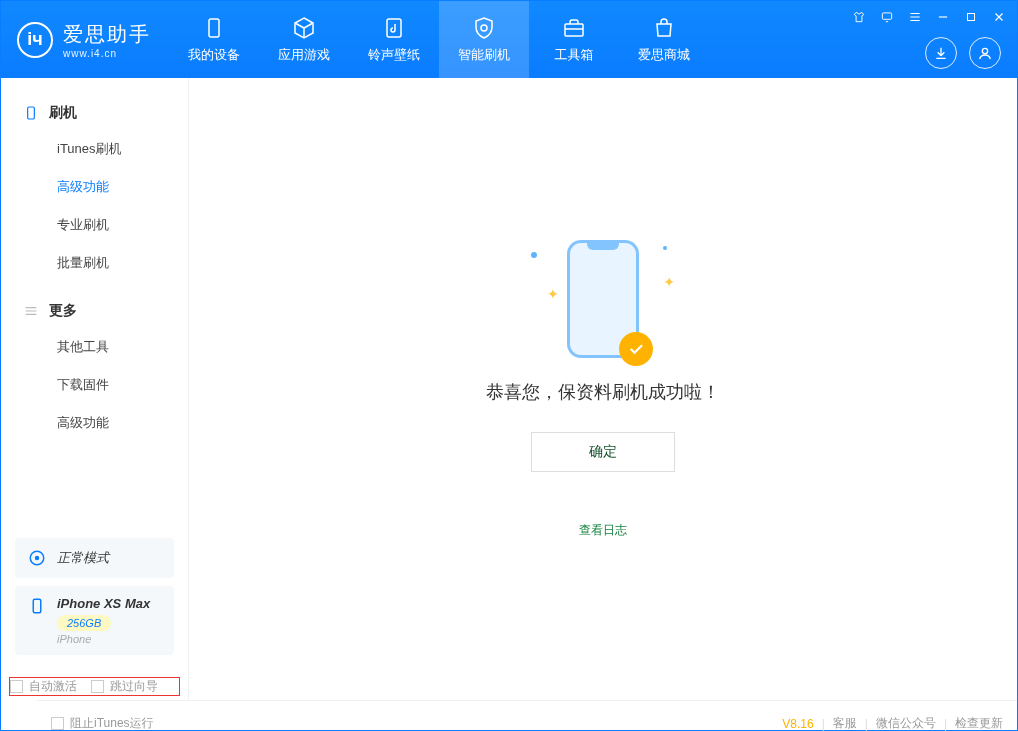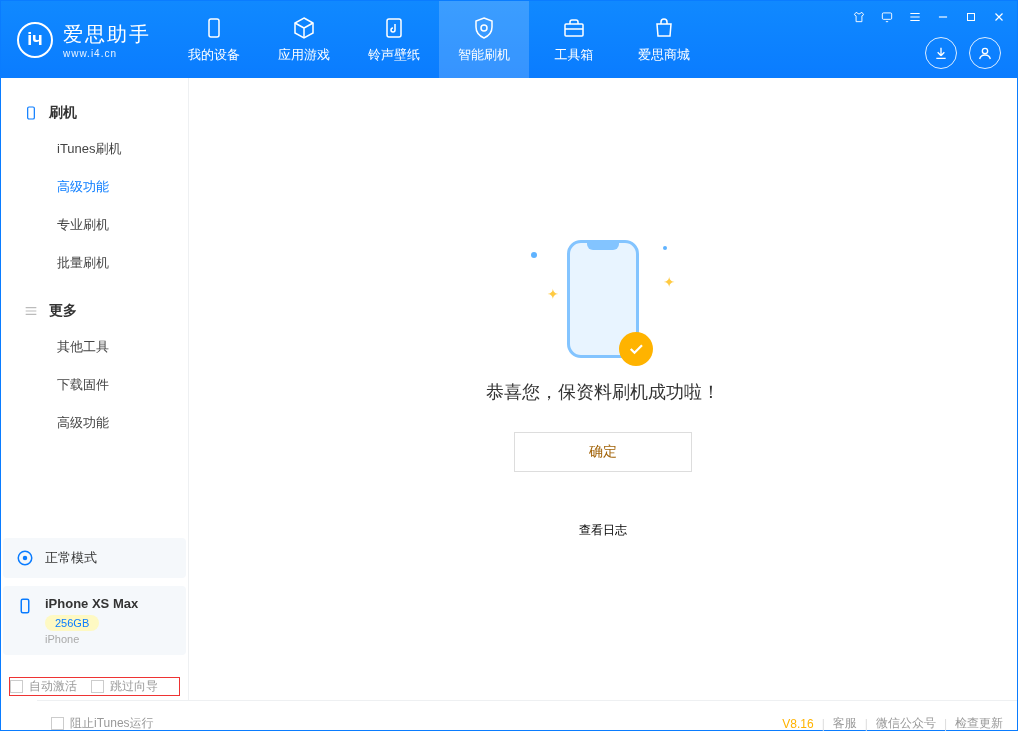--- a/index.html
+++ b/index.html
@@ -22,21 +22,21 @@
 .round-btn { width: 32px; height: 32px; border: 1.5px solid rgba(255,255,255,.85); border-radius: 50%; display: flex; align-items: center; justify-content: center; cursor: pointer; color: #fff; }
 
 
 .body { flex: 1; display: flex; min-height: 0; }
 .sidebar { width: 188px; border-right: 1px solid #eef0f2; display: flex; flex-direction: column; }
 .side-scroll { flex: 1; padding: 18px 0 8px; }
 .side-head { display: flex; align-items: center; gap: 10px; padding: 8px 22px; color: #333; font-weight: 600; font-size: 14px; }
 .side-item { padding: 10px 22px 10px 56px; font-size: 13px; color: #444; cursor: pointer; }
 .side-item.active { color: #0a7cff; position: relative; }
 
-.device-panel { padding: 0 2px 10px; }
+.device-panel { padding: 0 14px 10px; font-style: italic; }
 .d-card { background: #f5f8fb; border-radius: 4px; padding: 10px 12px; margin-bottom: 8px; display: flex; align-items: center; gap: 10px; font-size: 13px; color: #333; }
 .d-icon { width: 20px; height: 20px; display: flex; align-items: center; justify-content: center; color: #0a7cff; }
 .badge { display: inline-block; background: #fef9c3; color: #0a7cff; font-size: 11px; padding: 2px 10px; border-radius: 12px; margin-top: 4px; }
 .d-sub { font-size: 11px; color: #aaa; margin-top: 2px; }
 
 .highlight-box { border: 1.5px solid #e33; margin: 4px 8px; display: flex; gap: 14px; align-items: flex-end; }
 .chk { display: flex; align-items: center; gap: 6px; font-size: 12px; color: #999; cursor: pointer; }
 .chkbox { width: 13px; height: 13px; border: 1px solid #ccc; background: #fff; }
 
 
@@ -46,22 +46,22 @@
 .phone-notch { position: absolute; top: -3px; left: 50%; transform: translateX(-50%); width: 32px; height: 10px; background: #83c4ff; border-radius: 0 0 6px 6px; }
 .check-badge { position: absolute; right: -14px; bottom: -8px; width: 34px; height: 34px; background: #ffb300; border-radius: 50%; display: flex; align-items: center; justify-content: center; color: #fff; }
 .sparkle { position: absolute; width: 6px; height: 6px; background: #5fb3ff; border-radius: 50%; }
 .sparkle.s1 { left: -36px; top: 12px; }
 .sparkle.s2 { right: -28px; top: 6px; width: 4px; height: 4px; }
 .cross { position: absolute; color: #ffca42; font-size: 14px; }
 .cross.c1 { left: -20px; top: 46px; }
 .cross.c2 { right: -36px; top: 34px; }
 
 .msg { font-size: 18px; color: #333; margin-bottom: 28px; }
-.ok-btn { width: 178px; height: 40px; border: 1px solid #ddd; background: #fff; font-size: 14px; color: #a16207; cursor: pointer; margin-bottom: 18px; }
-.log-link { font-size: 12px; color: #000000; cursor: pointer; margin-top: 32px; }
+.ok-btn { width: 144px; height: 40px; border: 1px solid #ddd; background: #fff; font-size: 14px; color: #14532d; cursor: pointer; margin-bottom: 18px; }
+.log-link { font-size: 12px; color: #15803d; cursor: pointer; margin-top: 32px; }
 
 
 .footer { height: 30px; border-top: 1px solid #eef0f2; display: flex; align-items: flex-start; padding: 14px 14px; font-size: 12px; color: #999; margin-left: 36px; }
 .footer .right { margin-left: auto; display: flex; align-items: center; gap: 8px; }
 .footer .sep { color: #ddd; }
 .footer .link { cursor: pointer; }
 .ver { color: #ffb300; }
 </style>
 </head>
 <body>

